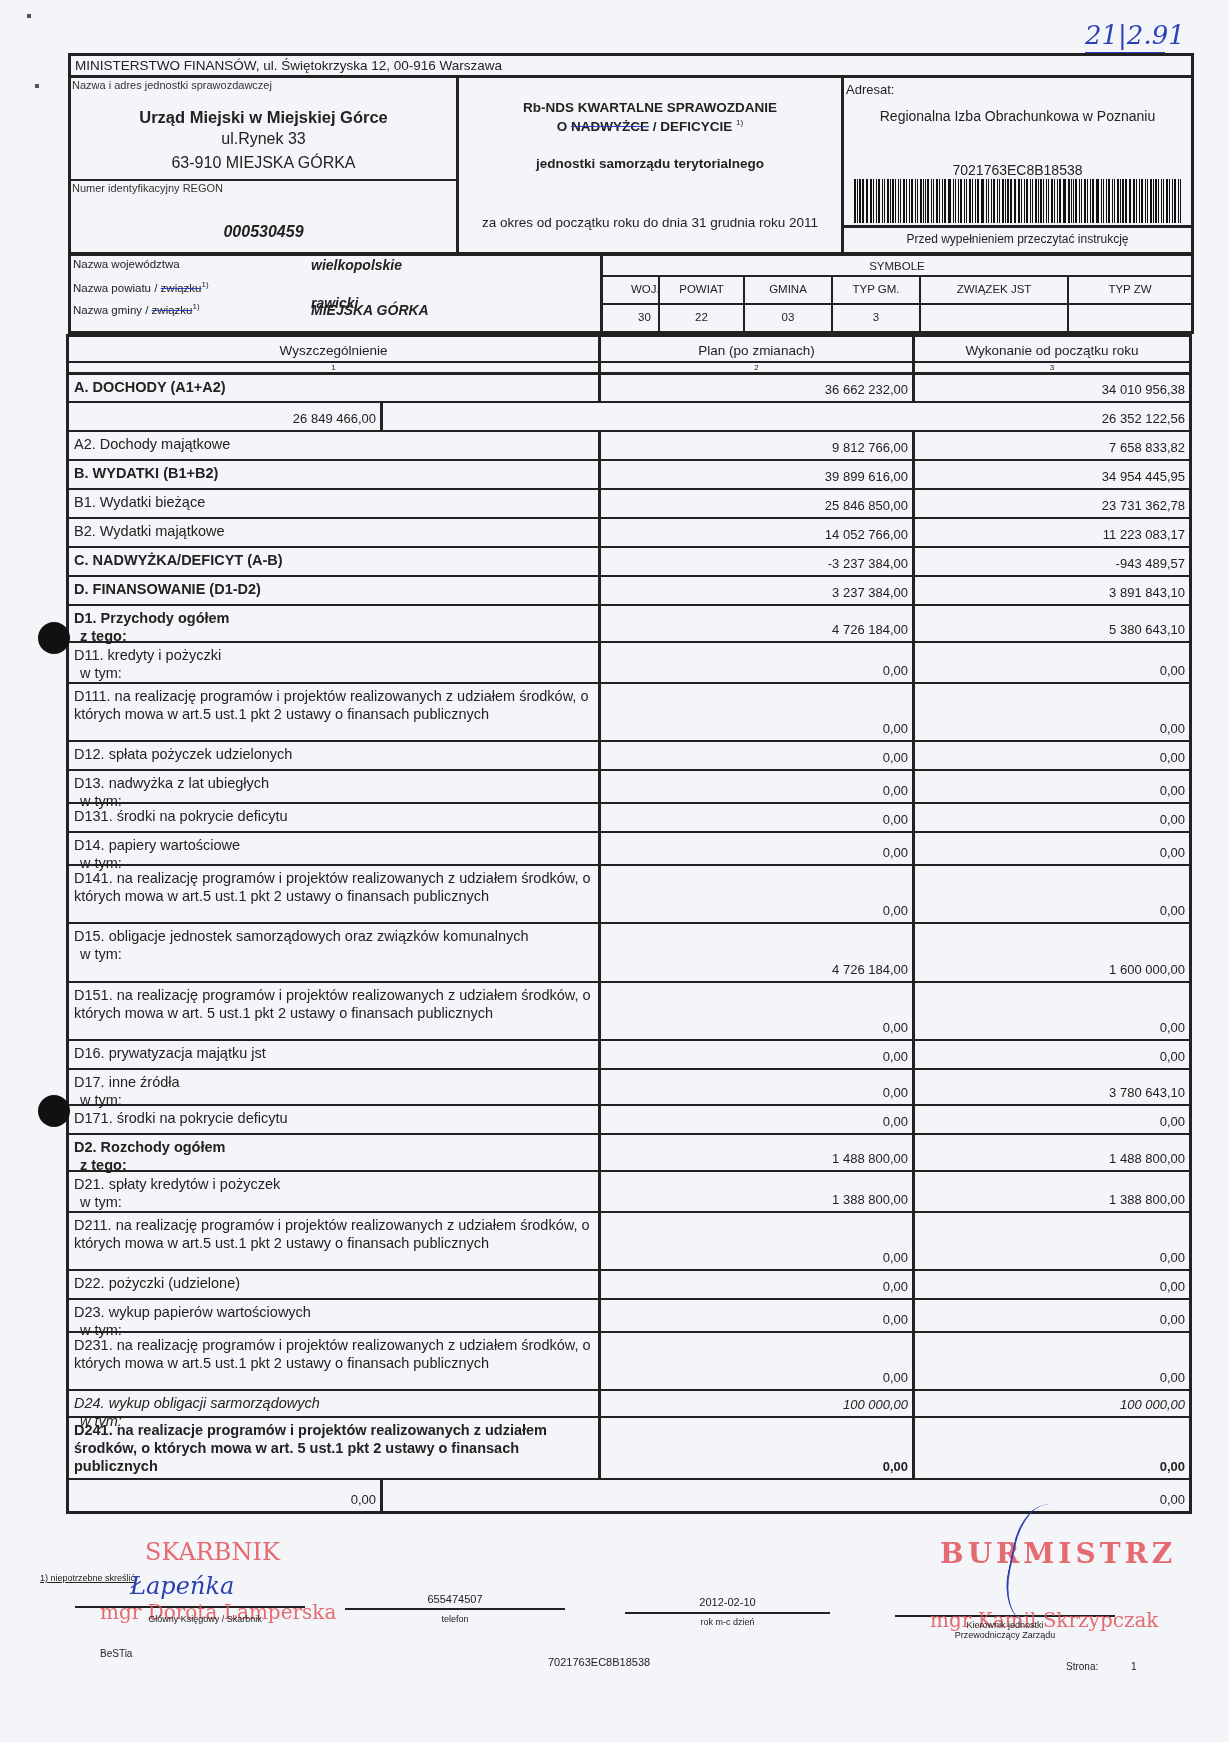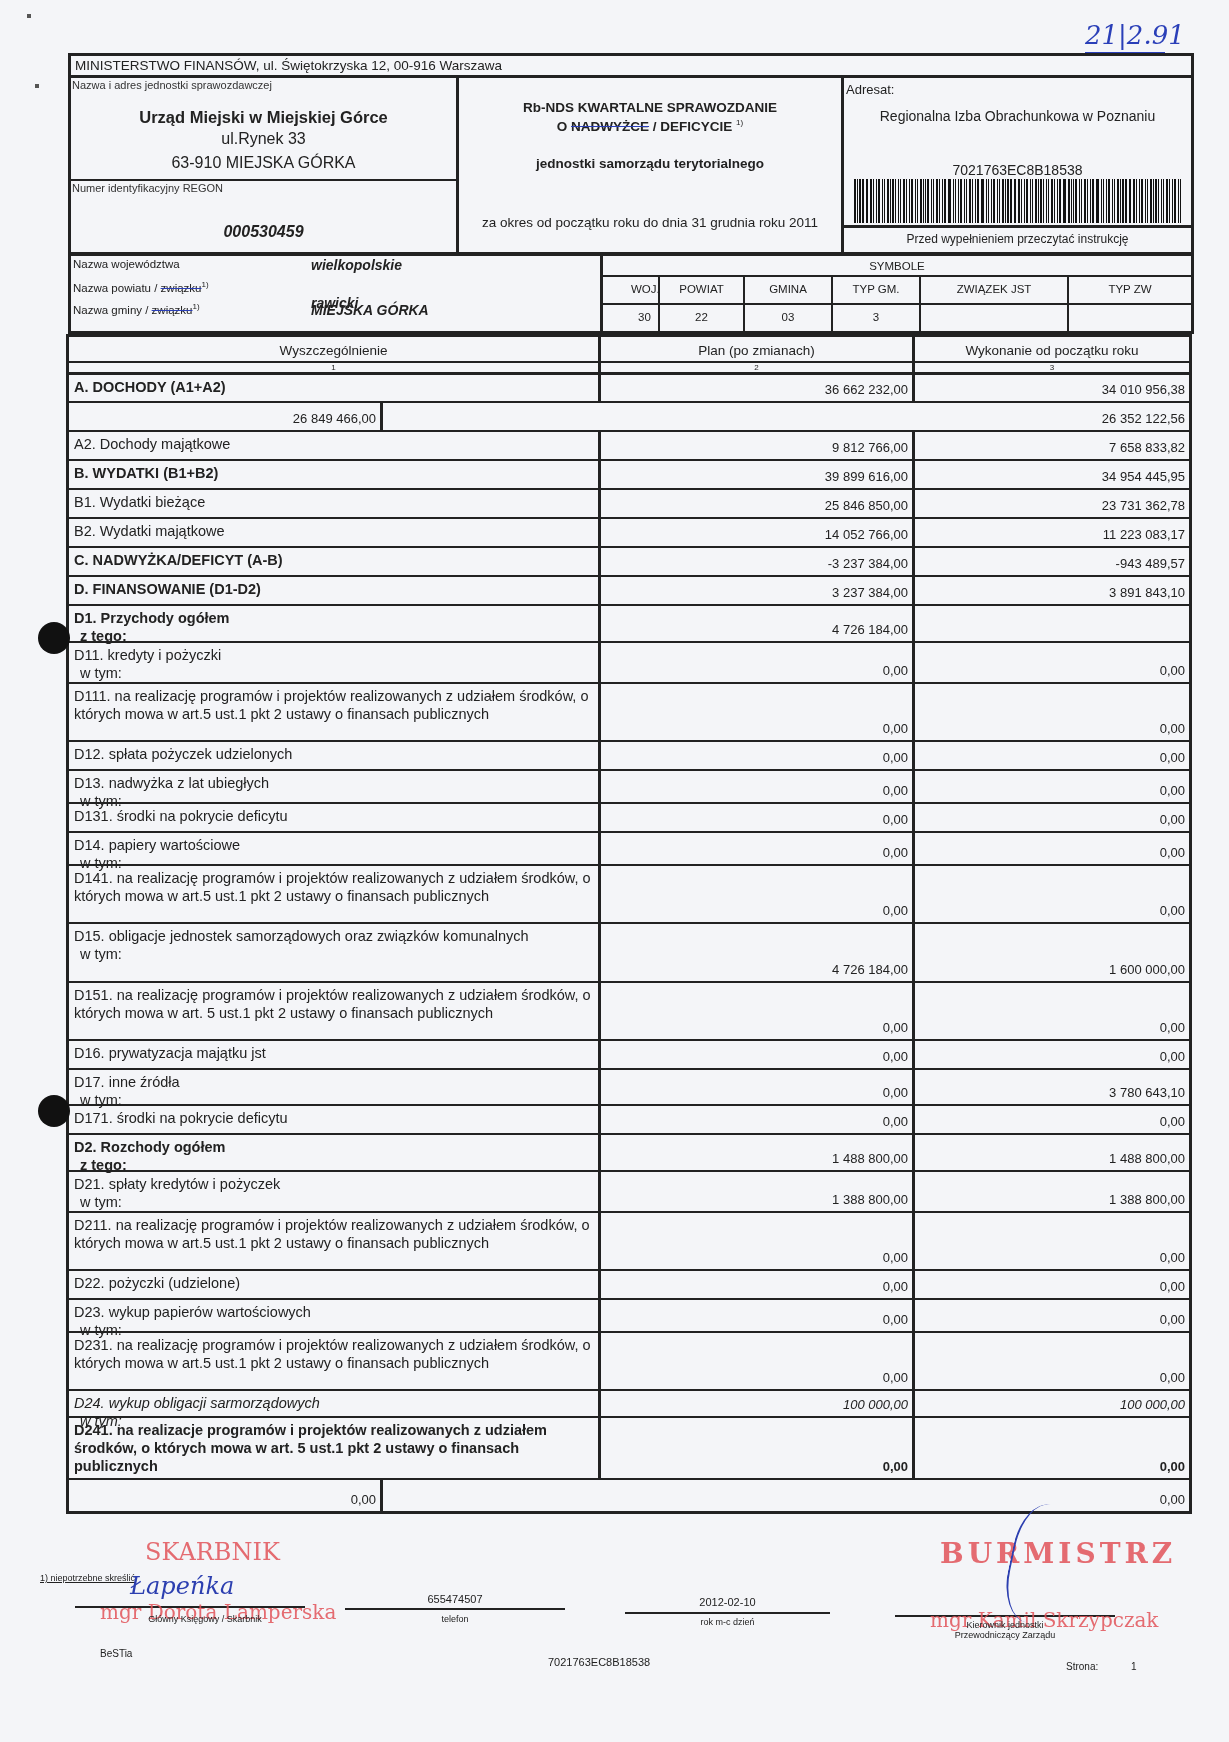--- a/index.html
+++ b/index.html
@@ -326,20 +326,21 @@
           <div class="c3">-943 489,57</div>
         </div>
         <div class="trow" style="height: 29px;">
           <div class="c1 bold"><span>D. FINANSOWANIE (D1-D2)</span></div>
           <div class="c2">3 237 384,00</div>
           <div class="c3">3 891 843,10</div>
         </div>
         <div class="trow" style="height: 37px;">
           <div class="c1 bold"><span>D1. Przychody ogółem</span><span class="label-sub">z tego:</span></div>
           <div class="c2">4 726 184,00</div>
+          <div class="c3">5 380 643,10</div>
         </div>
         <div class="trow" style="height: 41px;">
           <div class="c1"><span>D11. kredyty i pożyczki</span><span class="label-sub">w tym:</span></div>
           <div class="c2">0,00</div>
           <div class="c3">0,00</div>
         </div>
         <div class="trow" style="height: 58px;">
           <div class="c1"><span>D111. na realizację programów i projektów realizowanych z udziałem środków, o których mowa w art.5 ust.1 pkt 2 ustawy o finansach publicznych</span></div>
           <div class="c2">0,00</div>
           <div class="c3">0,00</div>

